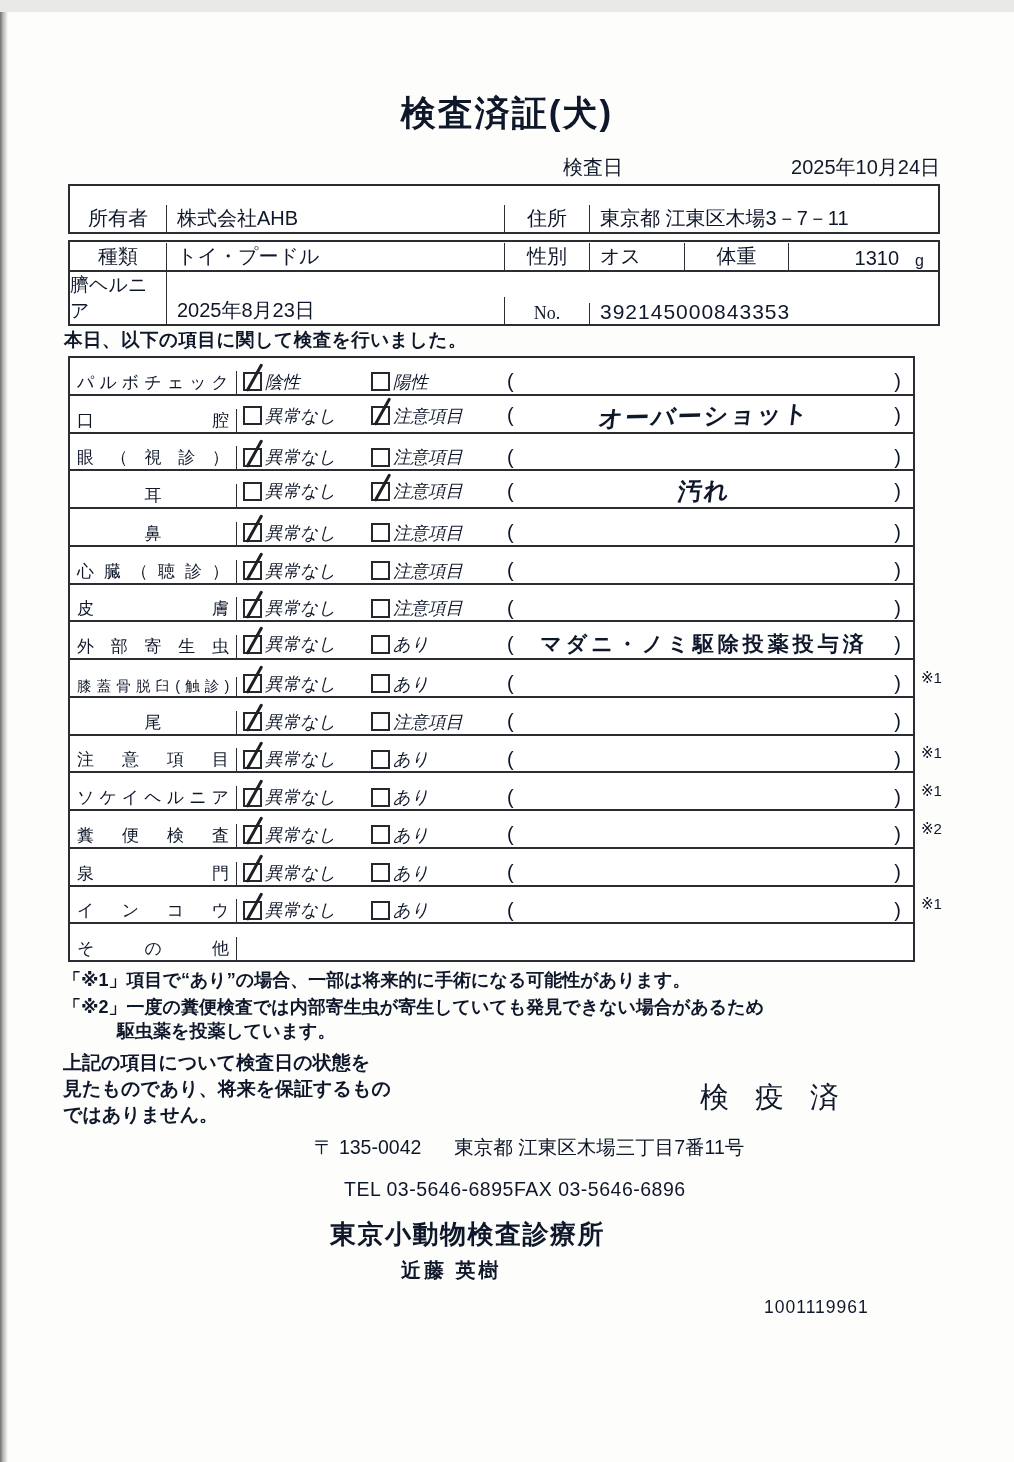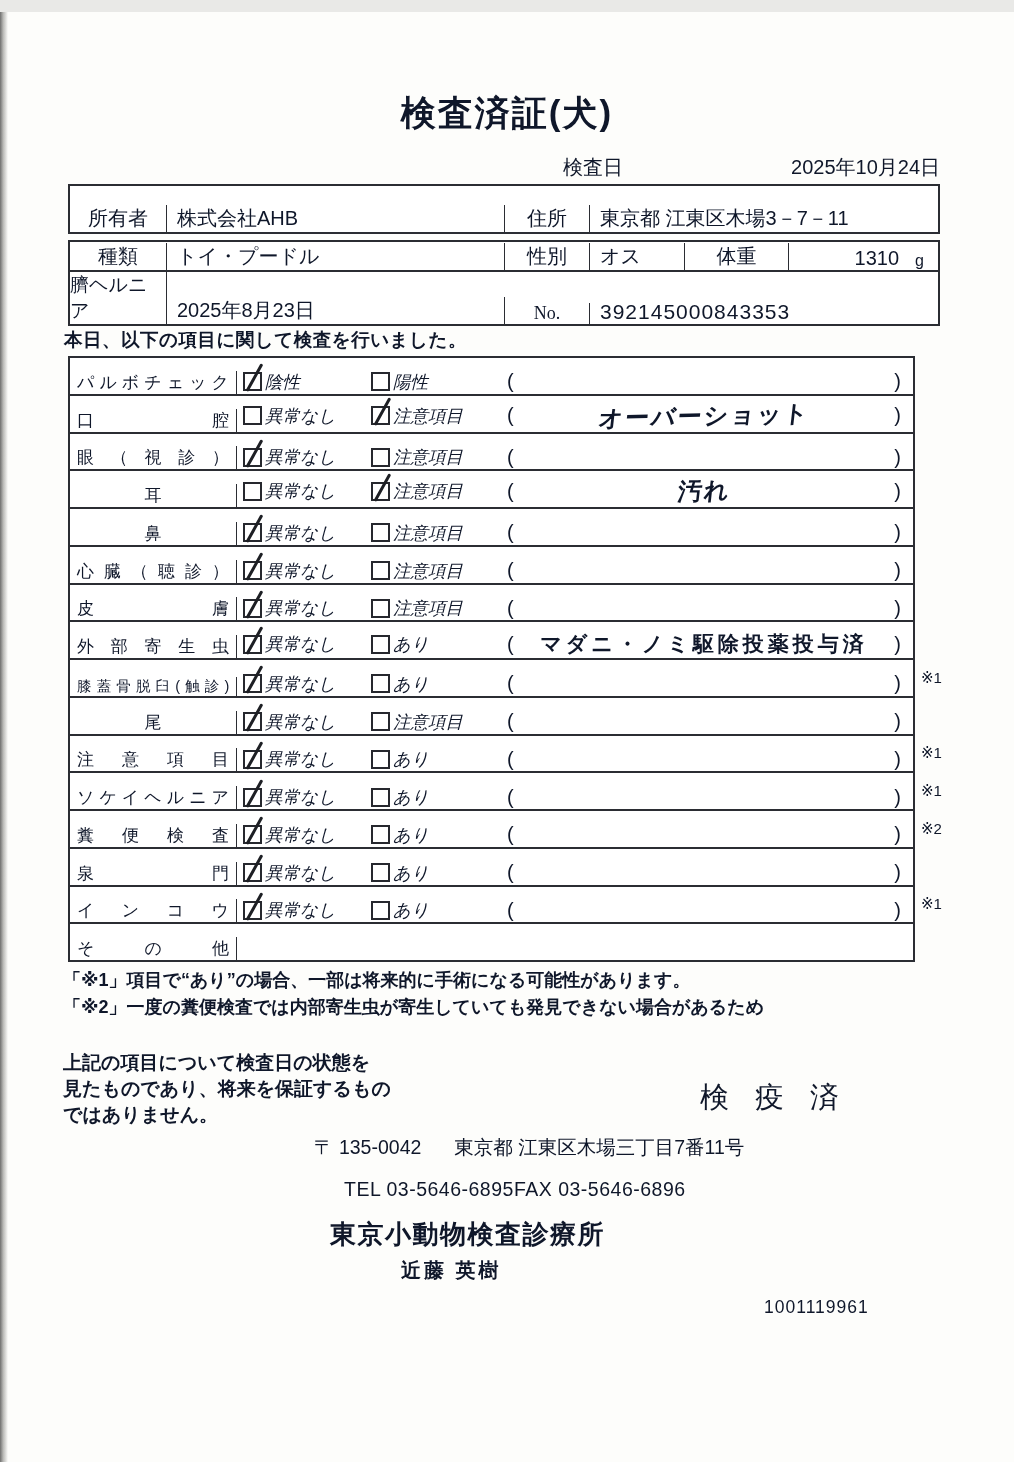--- a/index.html
+++ b/index.html
@@ -532,20 +532,21 @@
           <span>その他</span>
         </div>
     <div class="t-content"></div>
     <div class="t-note"></div>
   </div>
     </div>
 
   <div class="fn fn1">「※1」項目で“あり”の場合、一部は将来的に手術になる可能性があります。</div>
   <div class="fn fn2">
     <span>「※2」一度の糞便検査では内部寄生虫が寄生していても発見できない場合があるため</span>
+    <span class="indent">駆虫薬を投薬しています。</span>
   </div>
 
   <div class="disclaimer">
     <div>上記の項目について検査日の状態を</div>
     <div>見たものであり、将来を保証するもの</div>
     <div>ではありません。</div>
   </div>
   <div class="stamp">検 疫 済</div>
 
   <div class="postal-line">

